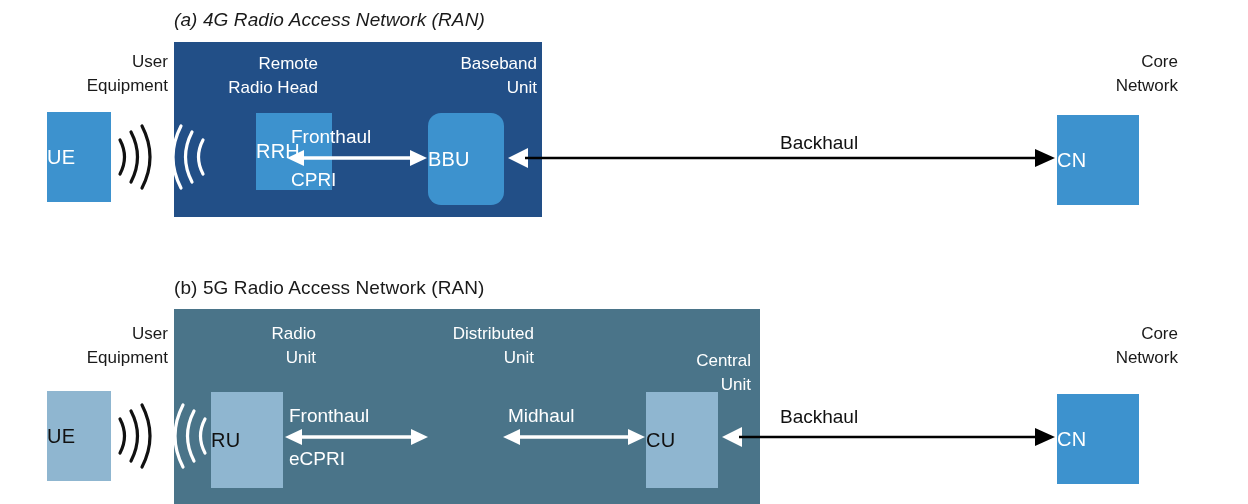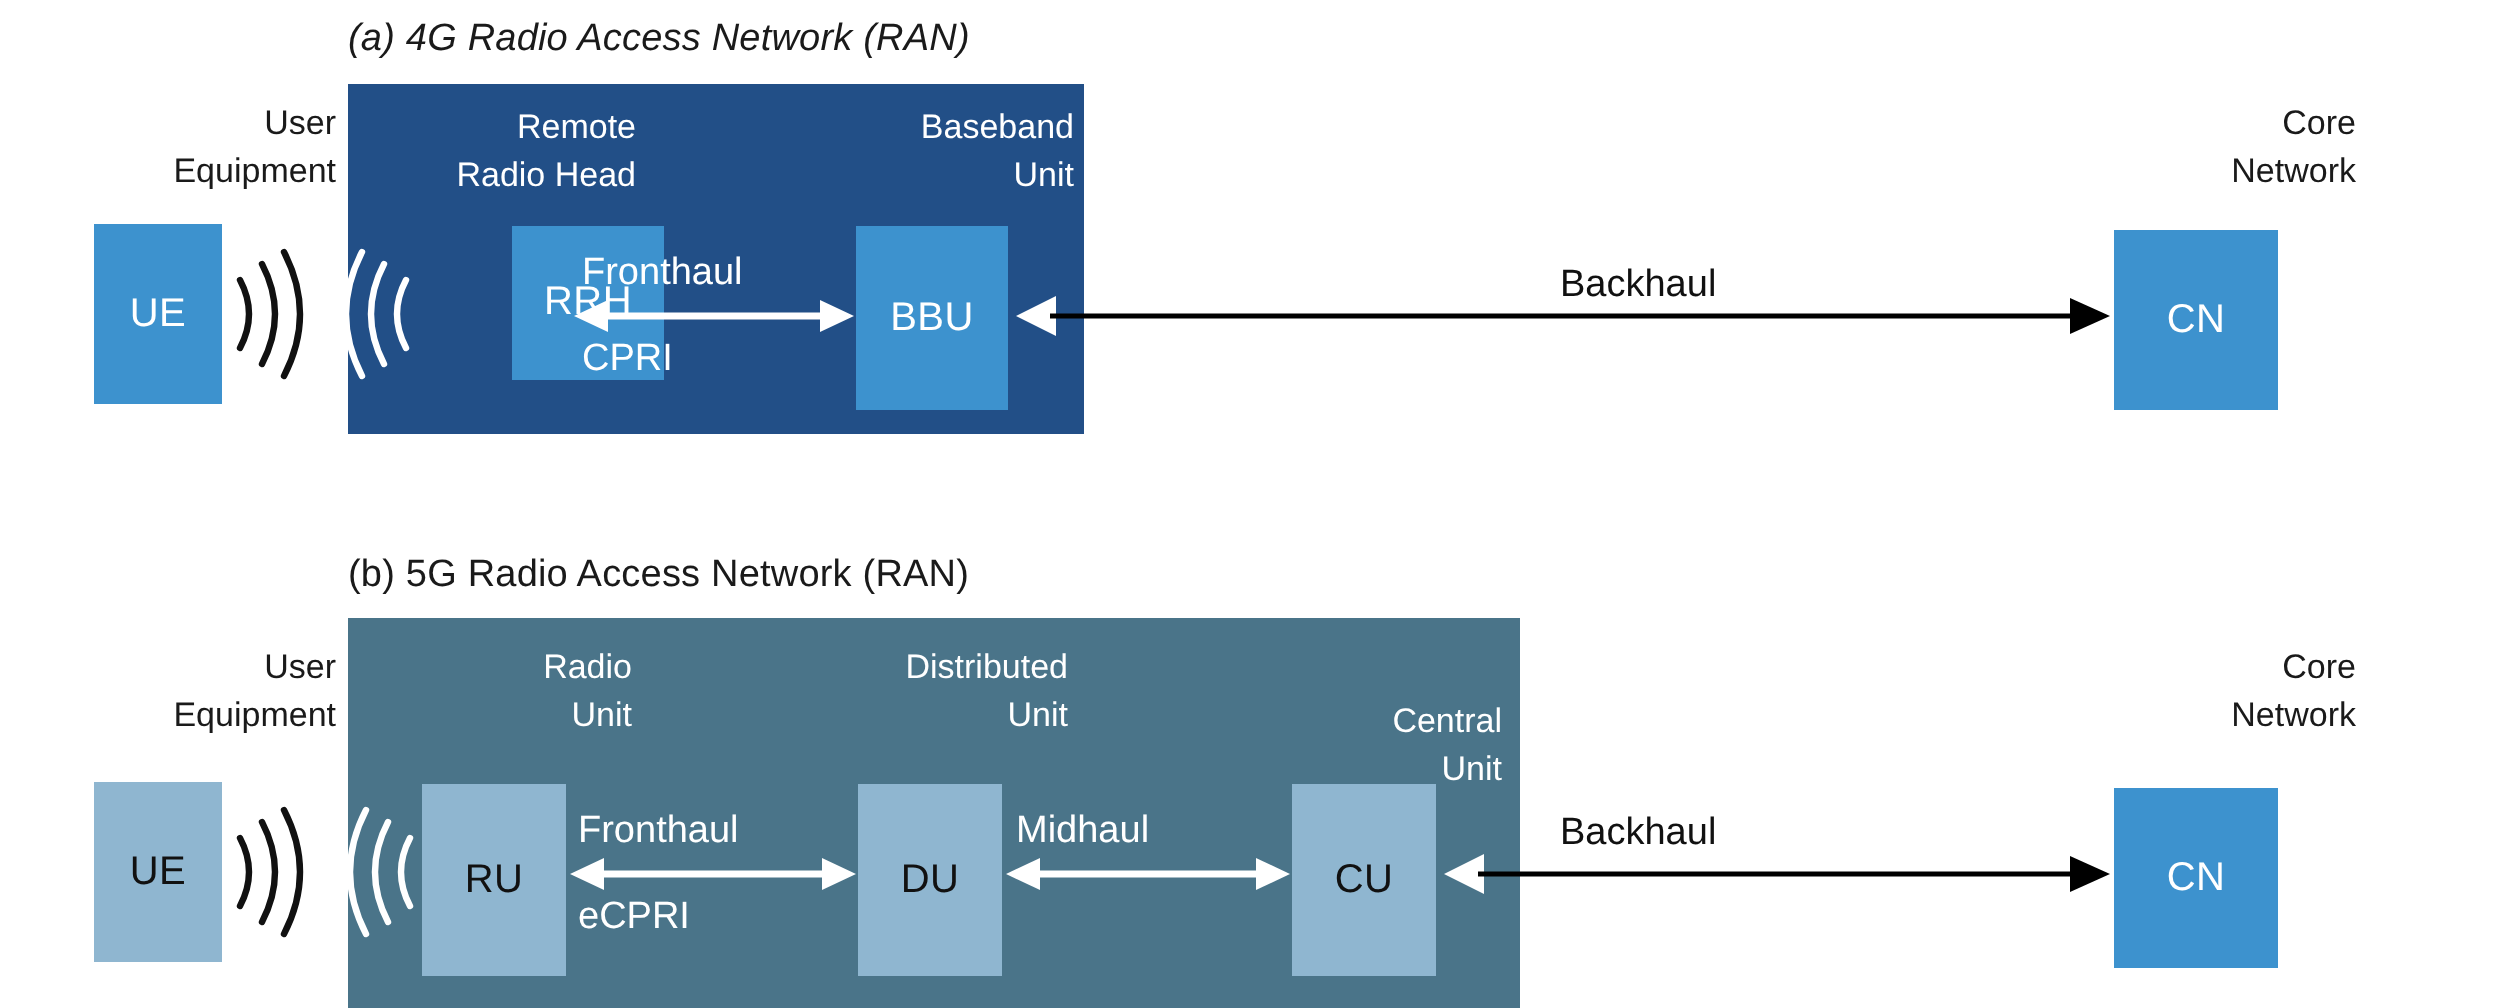--- a/index.html
+++ b/index.html
@@ -35,21 +35,21 @@
   
   .ran-box { position: absolute; }
   .ran-4g { background: #224f87; }
   .ran-5g { background: #4a7489; }
 
   
   .node {
     position: absolute;
     display: flex;
     align-items: center;
-    justify-content: center;
+    justify-content: flex-start;
     font-size: 20px;
     letter-spacing: 0.2px;
   }
   .node-blue   { background: #3d92ce; color: #ffffff; }
   .node-light  { background: #8fb6d0; color: #111111; }
 
   
   .caption {
     position: absolute;
     text-align: right;
@@ -101,21 +101,21 @@
     <div>Radio Head</div>
   </div>
   <div class="node node-blue" style="left:209px; top:113px; width:76px; height:77px;margin-left:47px;">
     <span>RRH</span>
   </div>
 
   <div class="caption caption-white" style="left:395px; top:52px; width:142px;">
     <div>Baseband</div>
     <div>Unit</div>
   </div>
-  <div class="node node-blue" style="left:428px; top:113px; width:76px; height:92px;">
+  <div class="node node-blue" style="left:428px; top:113px; width:76px; height:92px;border-radius:13px;">
     <span>BBU</span>
   </div>
 
   <div class="link-label label-white" style="left:291px; top:125px; width:132px;">Fronthaul</div>
   <div class="link-label label-white" style="left:291px; top:168px; width:132px;">CPRI</div>
 
   <div class="link-label label-black" style="left:780px; top:131px; width:226px;">Backhaul</div>
 
   <div class="caption caption-dark" style="left:1018px; top:50px; width:160px;">
     <div>Core</div>
@@ -141,23 +141,20 @@
     <div>Radio</div>
     <div>Unit</div>
   </div>
   <div class="node node-light" style="left:211px; top:392px; width:72px; height:96px;">
     <span>RU</span>
   </div>
 
   <div class="caption caption-white" style="left:396px; top:322px; width:138px;">
     <div>Distributed</div>
     <div>Unit</div>
-  </div>
-  <div class="node node-light" style="left:429px; top:392px; width:72px; height:96px;">
-    <span>DU</span>
   </div>
 
   <div class="caption caption-white" style="left:613px; top:322px; width:138px;margin-top:27px;">
     <div>Central</div>
     <div>Unit</div>
   </div>
   <div class="node node-light" style="left:646px; top:392px; width:72px; height:96px;">
     <span>CU</span>
   </div>
 

